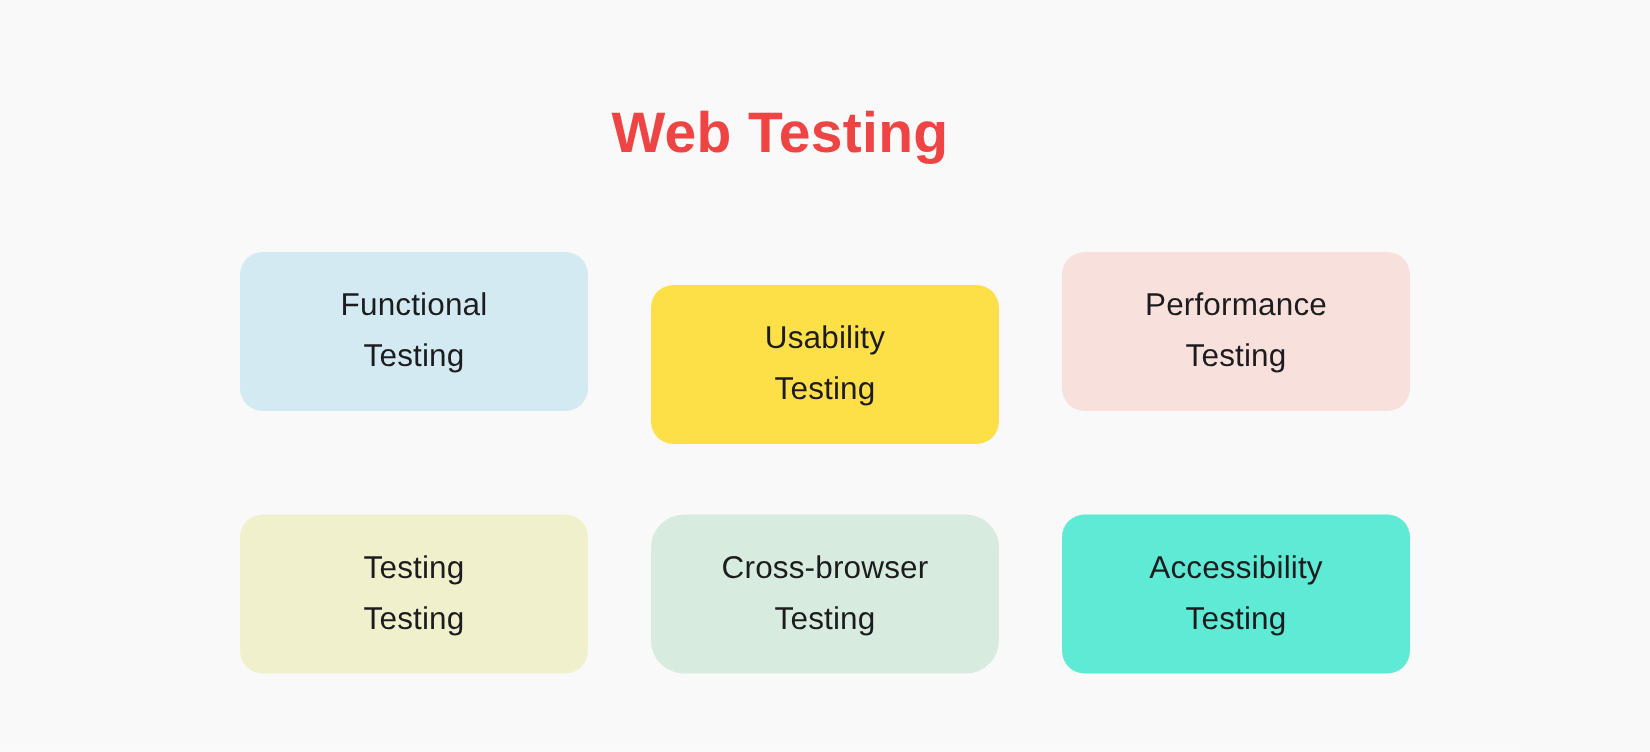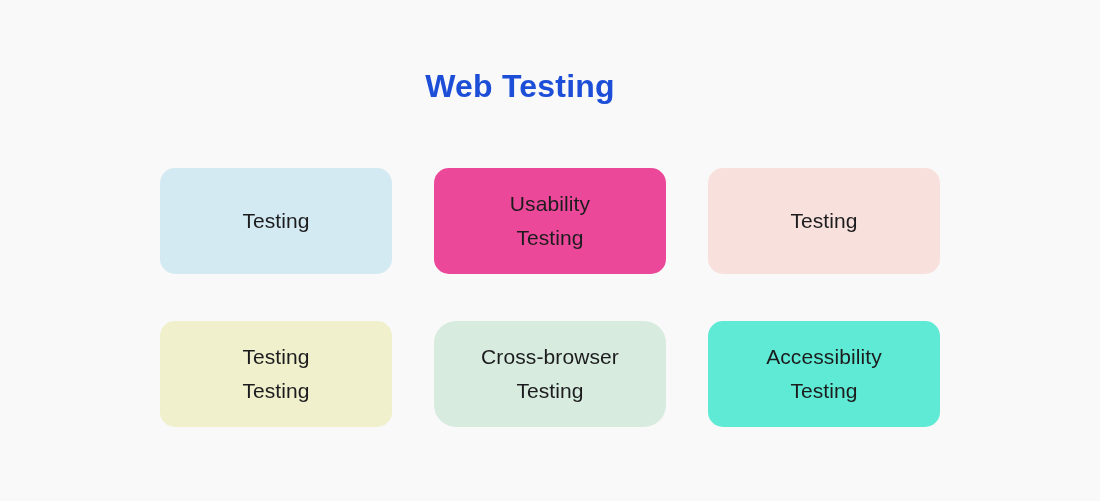--- a/index.html
+++ b/index.html
@@ -13,24 +13,24 @@
     overflow: hidden;
     font-family: "Liberation Sans", sans-serif;
   }
   .title {
     position: absolute;
     top: 68px;
     left: 0;
     width: 1040px;
     margin: 0;
     text-align: center;
-    font-size: 32px;
+    font-size: 38px;
     font-weight: 700;
     letter-spacing: 0.2px;
-    color: #1d4ed8;
+    color: #ef4444;
   }
   .grid {
     position: absolute;
     left: 160px;
     top: 168px;
     width: 780px;
     display: grid;
     grid-template-columns: repeat(3, 232px);
     column-gap: 42px;
     row-gap: 47px;
@@ -55,29 +55,31 @@
 </head>
 <body>
 
 <div class="canvas" style="background: rgb(249, 249, 249);">
 
   <h1 class="title">Web Testing</h1>
 
   <div class="grid">
 
     <div class="card" style="background: rgb(212, 234, 242);">
+      <span class="line">Functional</span>
       <span class="line">Testing</span>
     </div>
 
-    <div class="card" style="background: #ec4899;">
+    <div class="card" style="background: #fde047; margin-top: 22px;">
       <span class="line">Usability</span>
       <span class="line">Testing</span>
     </div>
 
     <div class="card" style="background: rgb(248, 225, 221);">
+      <span class="line">Performance</span>
       <span class="line">Testing</span>
     </div>
 
     <div class="card" style="background: rgb(240, 240, 205);">
       <span class="line">Testing</span>
       <span class="line">Testing</span>
     </div>
 
     <div class="card" style="background: rgb(215, 235, 223); border-radius: 22px;">
       <span class="line">Cross-browser</span>

